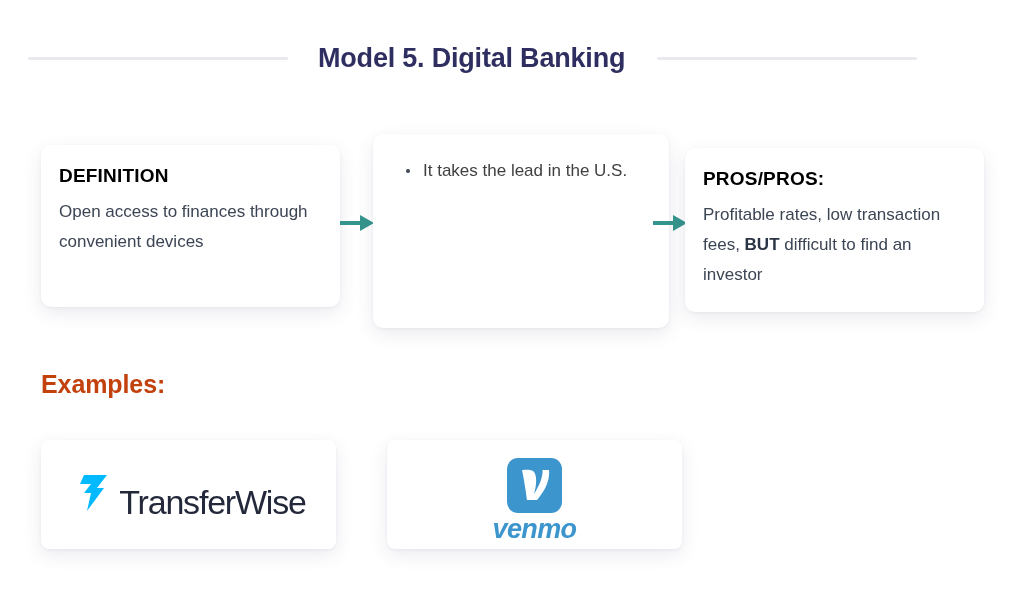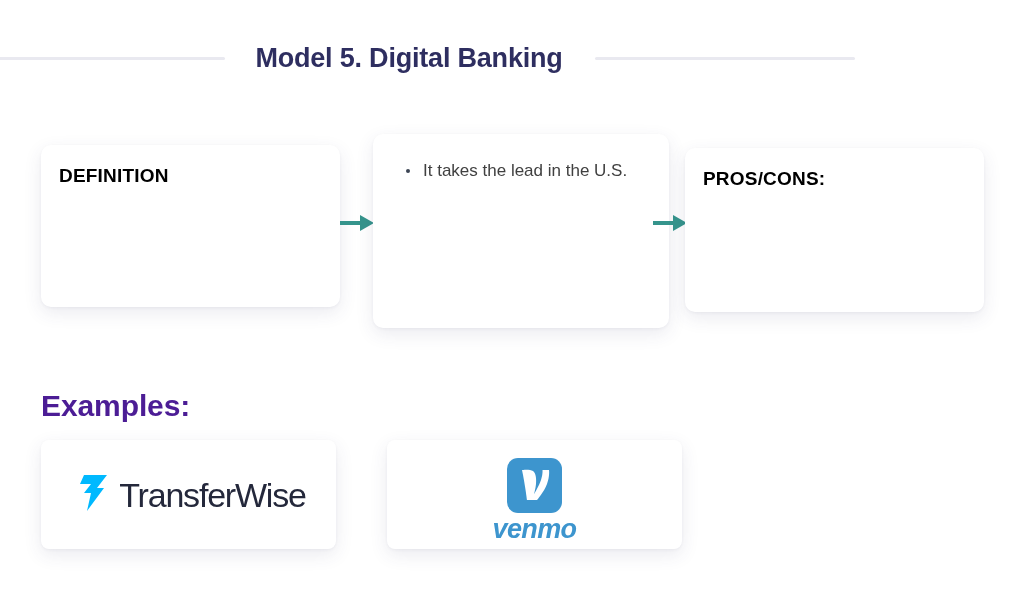--- a/index.html
+++ b/index.html
@@ -18,21 +18,21 @@
 
   
   .title-row {
     position: absolute;
     left: 0;
     top: 36px;
     width: 820px;
     height: 44px;
     display: flex;
     align-items: center;
-    justify-content: center;
+    padding-left: 28px;
   }
   .title-rule {
     height: 3px;
     border-radius: 2px;
     background: #e9e9f0;
     flex: 0 0 auto;
   }
   .title-rule.left  { width: 260px; margin-right: 30px; }
   .title-rule.right { width: 260px; margin-left: 32px; }
   .page-title {
@@ -101,46 +101,45 @@
     height: 22px;
   }
   .arrow-1 { left: 340px; top: 212px; }
   .arrow-2 { left: 653px; top: 212px; }
 
   
   .examples-heading {
     position: absolute;
     left: 41px;
     top: 370px;
-    font-size: 30px;
-    font-weight: bold;
-    color: #4c1d95;
+    font-size: 25px;
+    font-weight: bold;
+    color: #c2410c;
     letter-spacing: -0.1px;
-    margin-top: 19px;
   }
 
   
   .logo-card {
     position: absolute;
     background: #ffffff;
     border-radius: 8px;
     box-shadow: 0 6px 18px rgba(60, 60, 110, 0.10),
                 0 1px 3px rgba(60, 60, 110, 0.06);
     display: flex;
     align-items: center;
     justify-content: center;
     box-sizing: border-box;
   }
   .logo-card-1 { left: 41px;  top: 440px; width: 295px; height: 109px; }
   .logo-card-2 { left: 387px; top: 440px; width: 295px; height: 109px; }
 
   
   .tw-lockup {
     display: flex;
-    align-items: center;
+    align-items: flex-end;
     gap: 2px;
   }
   .tw-wordmark {
     font-size: 34px;
     font-weight: 500;
     color: #24283b;
     letter-spacing: -1.2px;
     line-height: 1;
   }
 
@@ -174,20 +173,21 @@
 <body>
 
 <div class="title-row">
   <div class="title-rule left"></div>
   <div class="page-title">Model 5. Digital Banking</div>
   <div class="title-rule right"></div>
 </div>
 
 <div class="card card-1">
   <div class="card-heading">DEFINITION</div>
+  <div class="card-body">Open access to finances through convenient devices</div>
 </div>
 
 <div class="flow-arrow arrow-1">
   <svg width="36" height="22" viewBox="0 0 36 22">
     <path d="M0 9 H20 V3 L34 11 L20 19 V13 H0 Z" fill="#35948c"></path>
   </svg>
 </div>
 
 <div class="card card-2">
   <ul class="card-list">
@@ -195,21 +195,22 @@
   </ul>
 </div>
 
 <div class="flow-arrow arrow-2">
   <svg width="36" height="22" viewBox="0 0 36 22">
     <path d="M0 9 H20 V3 L34 11 L20 19 V13 H0 Z" fill="#35948c"></path>
   </svg>
 </div>
 
 <div class="card card-3">
-  <div class="card-heading">PROS/CONS:</div>
+  <div class="card-heading">PROS/PROS:</div>
+  <div class="card-body"><span>Profitable rates, low transaction fees, </span><b>BUT</b><span> difficult to find an investor</span></div>
 </div>
 
 <div class="examples-heading">Examples:</div>
 
 <div class="logo-card logo-card-1">
   <div class="tw-lockup">
     <span>
       <svg width="46" height="44" viewBox="0 0 46 44">
         <path d="M13 4 L36 4 L26 17 L33 17 L16 40 L20 22 L13 22 L20 13 L9 13 Z" fill="#00b9ff"></path>
       </svg>

